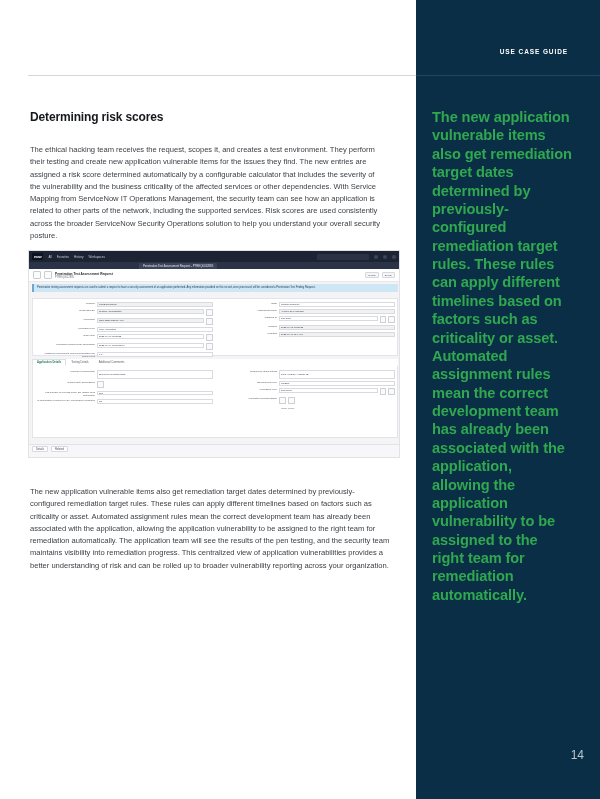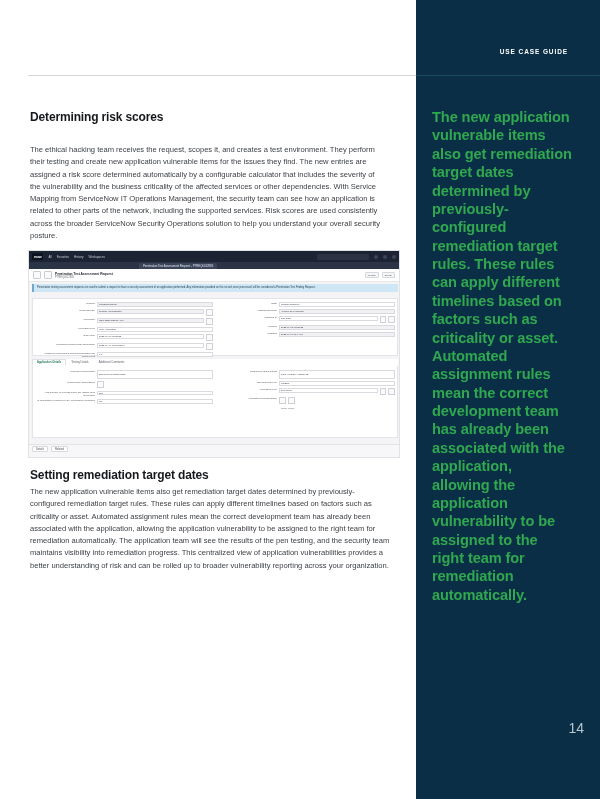--- a/index.html
+++ b/index.html
@@ -58,25 +58,25 @@
     width: 140px;
     color: #2fa84f;
     font-size: 14.6px;
     line-height: 1.26;
     font-weight: 700;
     letter-spacing: -0.1px;
   }
   .page-number {
     position: absolute;
     left: 540px;
-    top: 720px;
+    top: 748px;
     width: 44px;
     text-align: right;
     color: #b9c6ce;
-    font-size: 14px;
+    font-size: 12px;
     font-weight: 400;
   }
   .top-rule {
     position: absolute;
     left: 28px;
     top: 75px;
     width: 388px;
     height: 1px;
     background: #d6d6d6;
   }
@@ -373,21 +373,20 @@
 
   <div class="header-label">USE CASE GUIDE</div>
 
   <div class="pull-quote">The new application vulnerable items also get remediation target dates determined by previously-configured remediation target rules. These rules can apply different timelines based on factors such as criticality or asset. Automated assignment rules mean the correct development team has already been associated with the application, allowing the application vulnerability to be assigned to the right team for remediation automatically.</div>
 
   <div class="page-number">14</div>
 
   <h2 class="section-title" id="title1">Determining risk scores</h2>
   <p class="body-text" id="para1">The ethical hacking team receives the request, scopes it, and creates a test environment. They perform their testing and create new application vulnerable items for the issues they find. The new entries are assigned a risk score determined automatically by a configurable calculator that includes the severity of the vulnerability and the business criticality of the affected services or other dependencies. With Service Mapping from ServiceNow IT Operations Management, the security team can see how an application is related to other parts of the network, including the supported services. Risk scores are used consistently across the broader ServiceNow Security Operations solution to help you understand your overall security posture.</p>
 
-  <h2 class="section-title" id="title2">Setting remediation target dates</h2>
   <p class="body-text" id="para2">The new application vulnerable items also get remediation target dates determined by previously-configured remediation target rules. These rules can apply different timelines based on factors such as criticality or asset. Automated assignment rules mean the correct development team has already been associated with the application, allowing the application vulnerability to be assigned to the right team for remediation automatically. The application team will see the results of the pen testing, and the security team maintains visibility into remediation progress. This centralized view of application vulnerabilities provides a better understanding of risk and can be rolled up to broader vulnerability reporting across your organization.</p>
 
   <div class="shot">
 
     <div class="shot-nav">
       <span class="nav-logo">now</span>
       <span class="nav-item">All</span>
       <span class="nav-item">Favorites</span>
       <span class="nav-item">History</span>
       <span class="nav-item">Workspaces</span>

